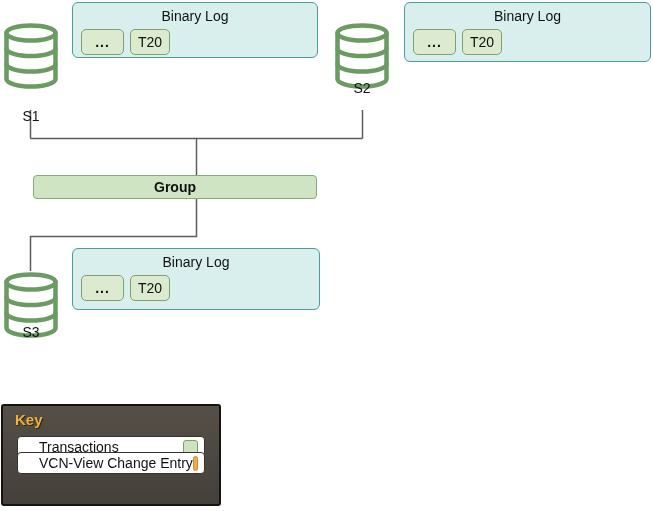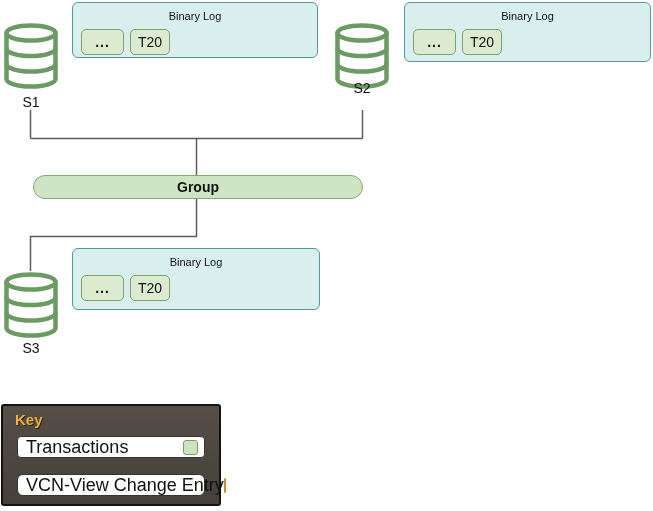--- a/index.html
+++ b/index.html
@@ -14,38 +14,38 @@
 
   
   .binlog {
     position:absolute;
     background:#d9efee;
     border:1.5px solid #4d9b9b;
     border-radius:6px;
     box-sizing:border-box;
   }
   .binlog-title {
-    text-align:center; font-size:11px; margin-top:5px; line-height:16px;
+    text-align:center; font-size:14px; margin-top:5px; line-height:16px;
   }
   .entries {
     position:absolute; left:8px; top:26px; display:flex; gap:6px;
   }
   .txn {
     background:#dcead0; border:1.5px solid #7da26f; border-radius:5px;
     height:26px; box-sizing:border-box;
     display:flex; align-items:center; justify-content:center;
     font-size:14px;
   }
   .txn.w-ellipsis { width:43px; font-weight:bold; letter-spacing:1px; }
   .txn.w-t20 { width:40px;text-align:center; }
 
   
   .group-box {
-    position:absolute; left:33px; top:175px; width:330px; height:24px;
-    background:#cfe4c3; border:1.5px solid #86a978; border-radius:12px;
+    position:absolute; left:33px; top:175px; width:284px; height:24px;
+    background:#cfe4c3; border:1.5px solid #86a978; border-radius:4px;
     box-sizing:border-box;
     display:flex; align-items:center; justify-content:center;
     font-weight:bold; font-size:14px;
   }
 
   
   .server-label {
     position:absolute; width:56px; text-align:center; font-size:14px;
   }
 
@@ -60,22 +60,22 @@
     color:#f2b03c; font-weight:bold; font-size:15px;
     margin:5px 0 0 12px; text-shadow:1px 1px 0 #29251f;
   }
   .key-row {
     position:absolute; left:14px; width:188px; height:22px;
     background:#ffffff; border:1px solid #38342c; border-radius:4px;
     box-sizing:border-box;
     display:flex; align-items:center; padding:0 6px 0 8px;
   }
   .key-row-0 { top:30px; }
-  .key-row-1 { top:68px;border-radius:6px; }
-  .key-label { flex:1; font-size:18px; white-space:nowrap; }
+  .key-row-1 { top:46px; }
+  .key-label { flex:1; font-size:14px; white-space:nowrap;margin-left:13px; }
   .swatch {
     width:15px; height:15px; border-radius:3px;
     border:1.5px solid transparent; box-sizing:border-box;
   }
 </style>
 </head>
 <body>
 
 <div class="canvas">
 
@@ -92,21 +92,21 @@
   <div class="abs" style="left:3px; top:23px; width:56px; height:66px;">
     <svg width="56" height="66" viewBox="0 0 56 66">
       <g stroke="#6b9a63" stroke-width="4.5" fill="none" stroke-linecap="round">
         <ellipse cx="28" cy="10" rx="24.5" ry="7.5"></ellipse>
         <path d="M3.5 10 V56 A24.5 7.5 0 0 0 52.5 56 V10"></path>
         <path d="M3.5 25.5 A24.5 7.5 0 0 0 52.5 25.5"></path>
         <path d="M3.5 41 A24.5 7.5 0 0 0 52.5 41"></path>
       </g>
     </svg>
   </div>
-  <div class="server-label" style="left:3px; top:94px;text-align:center;">S1</div>
+  <div class="server-label" style="left:3px; top:108px;text-align:center;">S1</div>
 
   <div class="binlog" style="left:72px; top:2px; width:246px; height:56px;">
     <div class="binlog-title">Binary Log</div>
     <div class="entries">
       <div class="txn w-ellipsis">...</div>
       <div class="txn w-t20">T20</div>
     </div>
   </div>
 
   <div class="abs" style="left:334px; top:23px; width:56px; height:66px;">
@@ -134,21 +134,21 @@
   <div class="abs" style="left:3px; top:272px; width:56px; height:66px;">
     <svg width="56" height="66" viewBox="0 0 56 66">
       <g stroke="#6b9a63" stroke-width="4.5" fill="none" stroke-linecap="round">
         <ellipse cx="28" cy="10" rx="24.5" ry="7.5"></ellipse>
         <path d="M3.5 10 V56 A24.5 7.5 0 0 0 52.5 56 V10"></path>
         <path d="M3.5 25.5 A24.5 7.5 0 0 0 52.5 25.5"></path>
         <path d="M3.5 41 A24.5 7.5 0 0 0 52.5 41"></path>
       </g>
     </svg>
   </div>
-  <div class="server-label" style="left:3px; top:340px;">S3</div>
+  <div class="server-label" style="left:3px; top:324px;">S3</div>
 
   <div class="binlog" style="left:72px; top:248px; width:248px; height:62px;">
     <div class="binlog-title">Binary Log</div>
     <div class="entries">
       <div class="txn w-ellipsis">...</div>
       <div class="txn w-t20">T20</div>
     </div>
   </div>
 
   <div class="key-panel">

